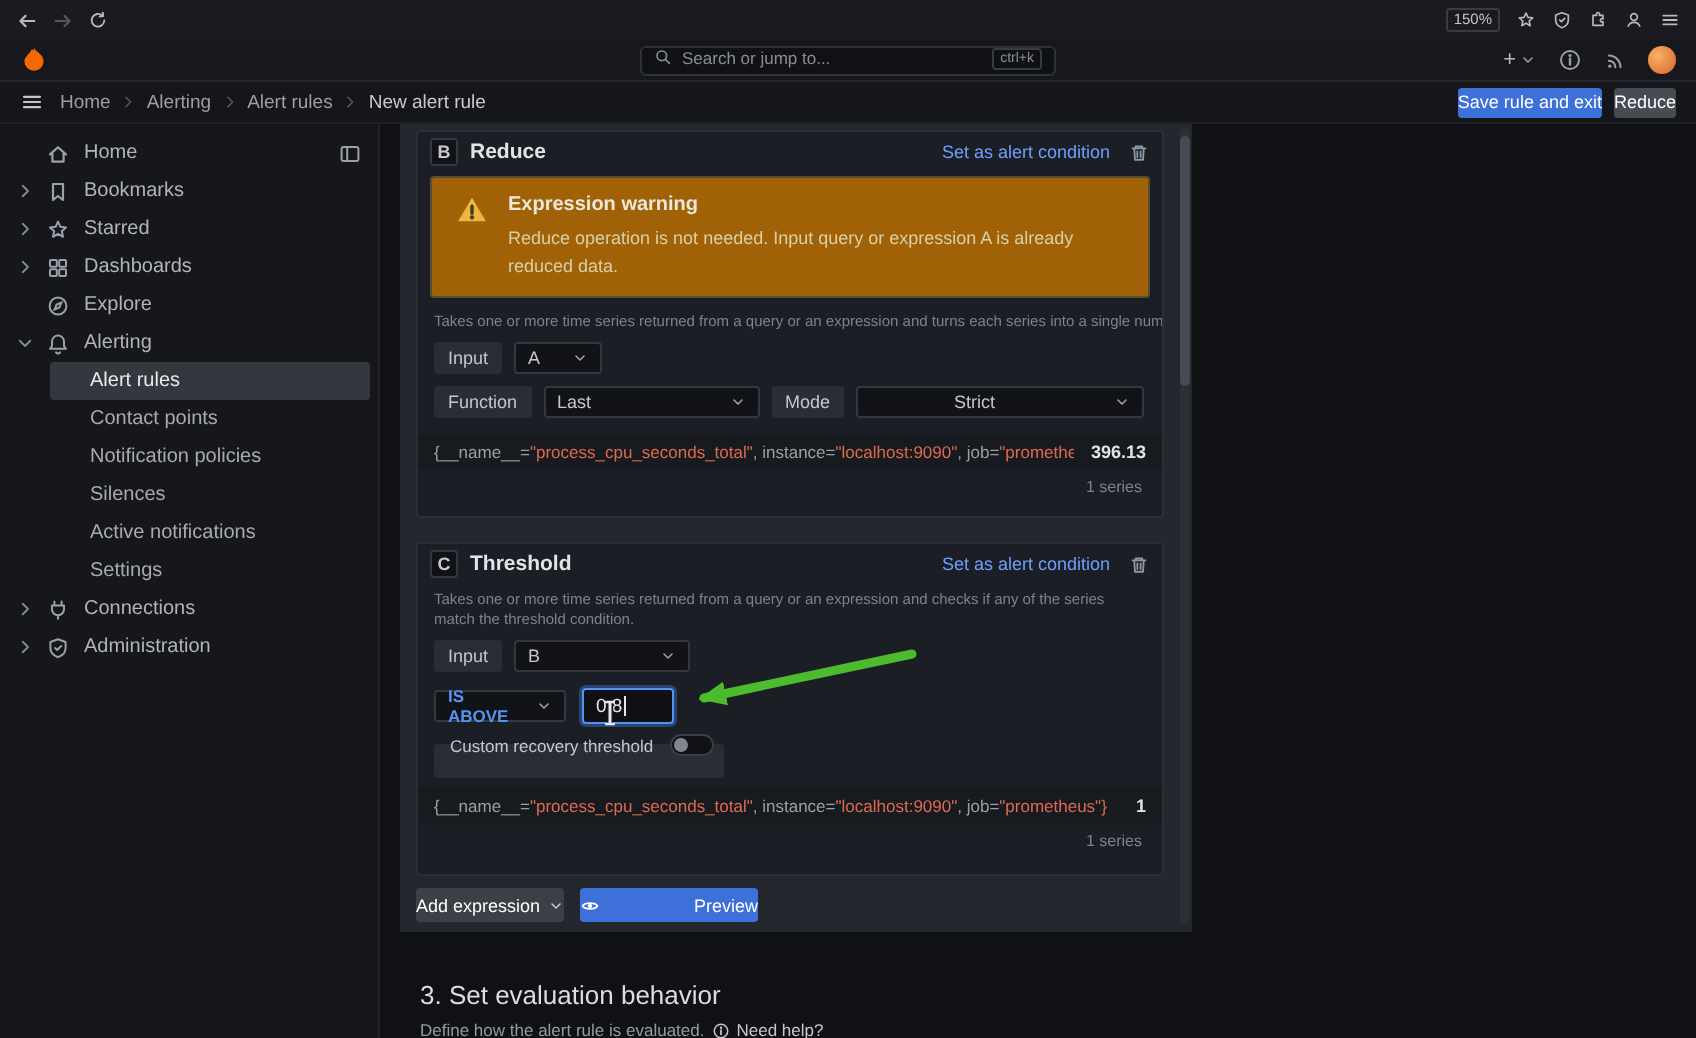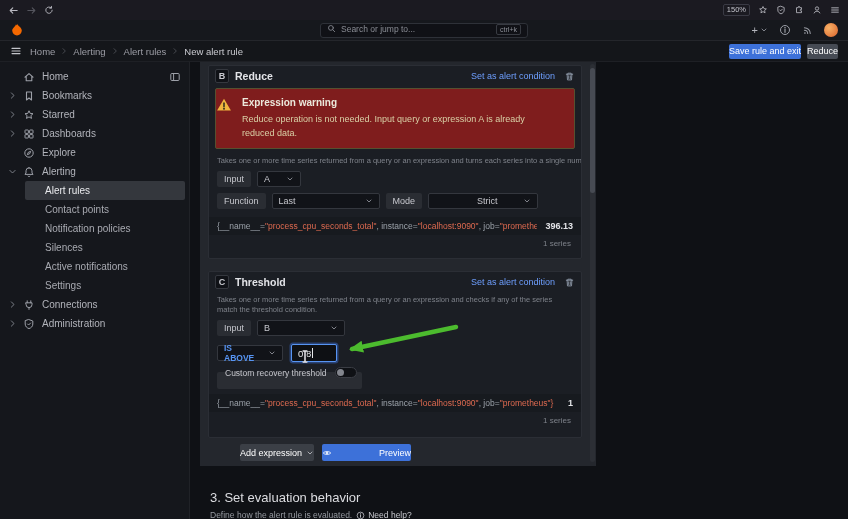--- a/index.html
+++ b/index.html
@@ -56,48 +56,48 @@
   .card { position:absolute; left:8px; width:374px; background:#1b1e24; border:1px solid #2b2e35; border-radius:2px; }
   .card-b { top:3px; height:194px; }
   .card-c { top:209px; height:167px; }
   .card-head { display:flex; align-items:center; gap:6px; padding:4px 6px; height:20px; }
   .qbadge { width:14px; height:14px; background:#101217; border:1px solid #35383f; border-radius:2px; color:#c9cad0; font-size:9px; font-weight:bold; display:flex; align-items:center; justify-content:center; }
   .card-title { font-size:10.5px; font-weight:600; color:#e3e4e8; }
   .head-right { margin-left:auto; display:flex; align-items:center; gap:9px; }
   .set-cond { font-size:9px; color:#6e9fff; cursor:pointer; }
   .trash { color:#8e99a8; display:flex; cursor:pointer; }
 
-  .warnbox { margin:2px 6px 4px; background:#7f1d1d; border:1px solid #565030; border-radius:2px; padding:8px 0; display:flex; gap:10px; }
+  .warnbox { margin:2px 6px 4px; background:#a16207; border:1px solid #565030; border-radius:2px; padding:8px 12px; display:flex; gap:10px; }
   .warn-body-wrap { display:flex; flex-direction:column; gap:5px; }
   .warn-title { font-size:10px; font-weight:700; color:#ece9dc; }
   .warn-text { font-size:9px; color:#d9d0a6; line-height:1.5; max-width:310px; }
 
   .desc { font-size:7.5px; color:#7e828a; padding:3px 8px 2px; line-height:1.35; }
   .desc.one { white-space:nowrap; overflow:hidden; }
 
   .frow { display:flex; align-items:center; gap:6px; padding:3px 8px; }
   .flabel { background:#2a2d33; color:#c6c7cd; font-size:9px; height:16px; padding:0 7px; display:flex; align-items:center; border-radius:2px; }
   .fselect { background:#111318; border:1px solid #34373e; border-radius:2px; height:16px; display:flex; align-items:center; justify-content:space-between; gap:6px; padding:0 6px; color:#c6c7cd; font-size:9px; cursor:pointer; }
   .fselect .sc { color:#9da0a8; display:flex; }
-  .w-a { width:44px; } .w-last { width:108px; } .w-strict { width:110px;padding-left:48px; } .w-b { width:88px; }
+  .w-a { width:44px; } .w-last { width:108px; } .w-strict { width:144px;padding-left:48px; } .w-b { width:88px; }
   .op-select { color:#5794f2; font-weight:700; font-size:8.5px; width:66px; }
   .thr-input { width:46px; height:18px; background:#0e1014; border:1px solid #5794f2; box-shadow:0 0 0 1.5px rgba(61,113,217,.45); border-radius:2px; color:#e6e7ea; font-size:9.5px; display:flex; align-items:center; padding:0 6px; }
   .blink-caret { display:inline-block; width:1px; height:10px; background:#e6e7ea; margin-left:1px; }
 
   .recovery { display:flex; align-items:center; gap:8px; background:#2a2d33; border-radius:2px; height:17px; width:fit-content; margin:5px 8px 2px; padding:0 5px 16px 8px; font-size:8.5px; color:#c6c7cd; cursor:pointer; }
   .switch { width:22px; height:11px; background:#0f1115; border:1px solid #3a3d44; border-radius:6px; position:relative; }
   .knob { position:absolute; left:1px; top:1px; width:7px; height:7px; background:#83868e; border-radius:50%; }
 
   .series-row { display:flex; align-items:center; margin-top:5px; padding:3px 8px; background:#171a1f; height:18px; }
   .series-label { flex:1; font-size:8.5px; white-space:nowrap; overflow:hidden; }
   .seg-k { color:#9aa0a8; } .seg-v { color:#de6a50; }
   .series-value { margin-left:8px; font-size:9px; color:#e3e4e8; font-weight:600; }
   .series-count { text-align:right; font-size:8px; color:#7e828a; padding:4px 10px 0; }
 
-  .col-actions { position:absolute; left:8px; top:382px; display:flex; gap:8px;margin-left:32px; }
+  .col-actions { position:absolute; left:8px; top:382px; display:flex; gap:8px; }
   .btn-addexp { background:#3b3f46; height:17px; font-size:9px; }
   .btn-preview { background:#3d71d9; height:17px; font-size:9px;gap:47px; }
 
   .sec3 { position:absolute; left:20px; top:428px; }
   .sec3-title { font-size:13px; font-weight:500; color:#dcdde1; }
   .sec3-sub { margin-top:5px; display:flex; align-items:center; gap:4px; font-size:8.5px; color:#969a a1; color:#969aa1; }
   .need-help { display:flex; align-items:center; gap:3px; color:#c6c7cd; text-decoration:underline; cursor:pointer;text-align:right; }
 
   .annot { position:absolute; top:0; left:0; pointer-events:none; z-index:60; }
 </style>

